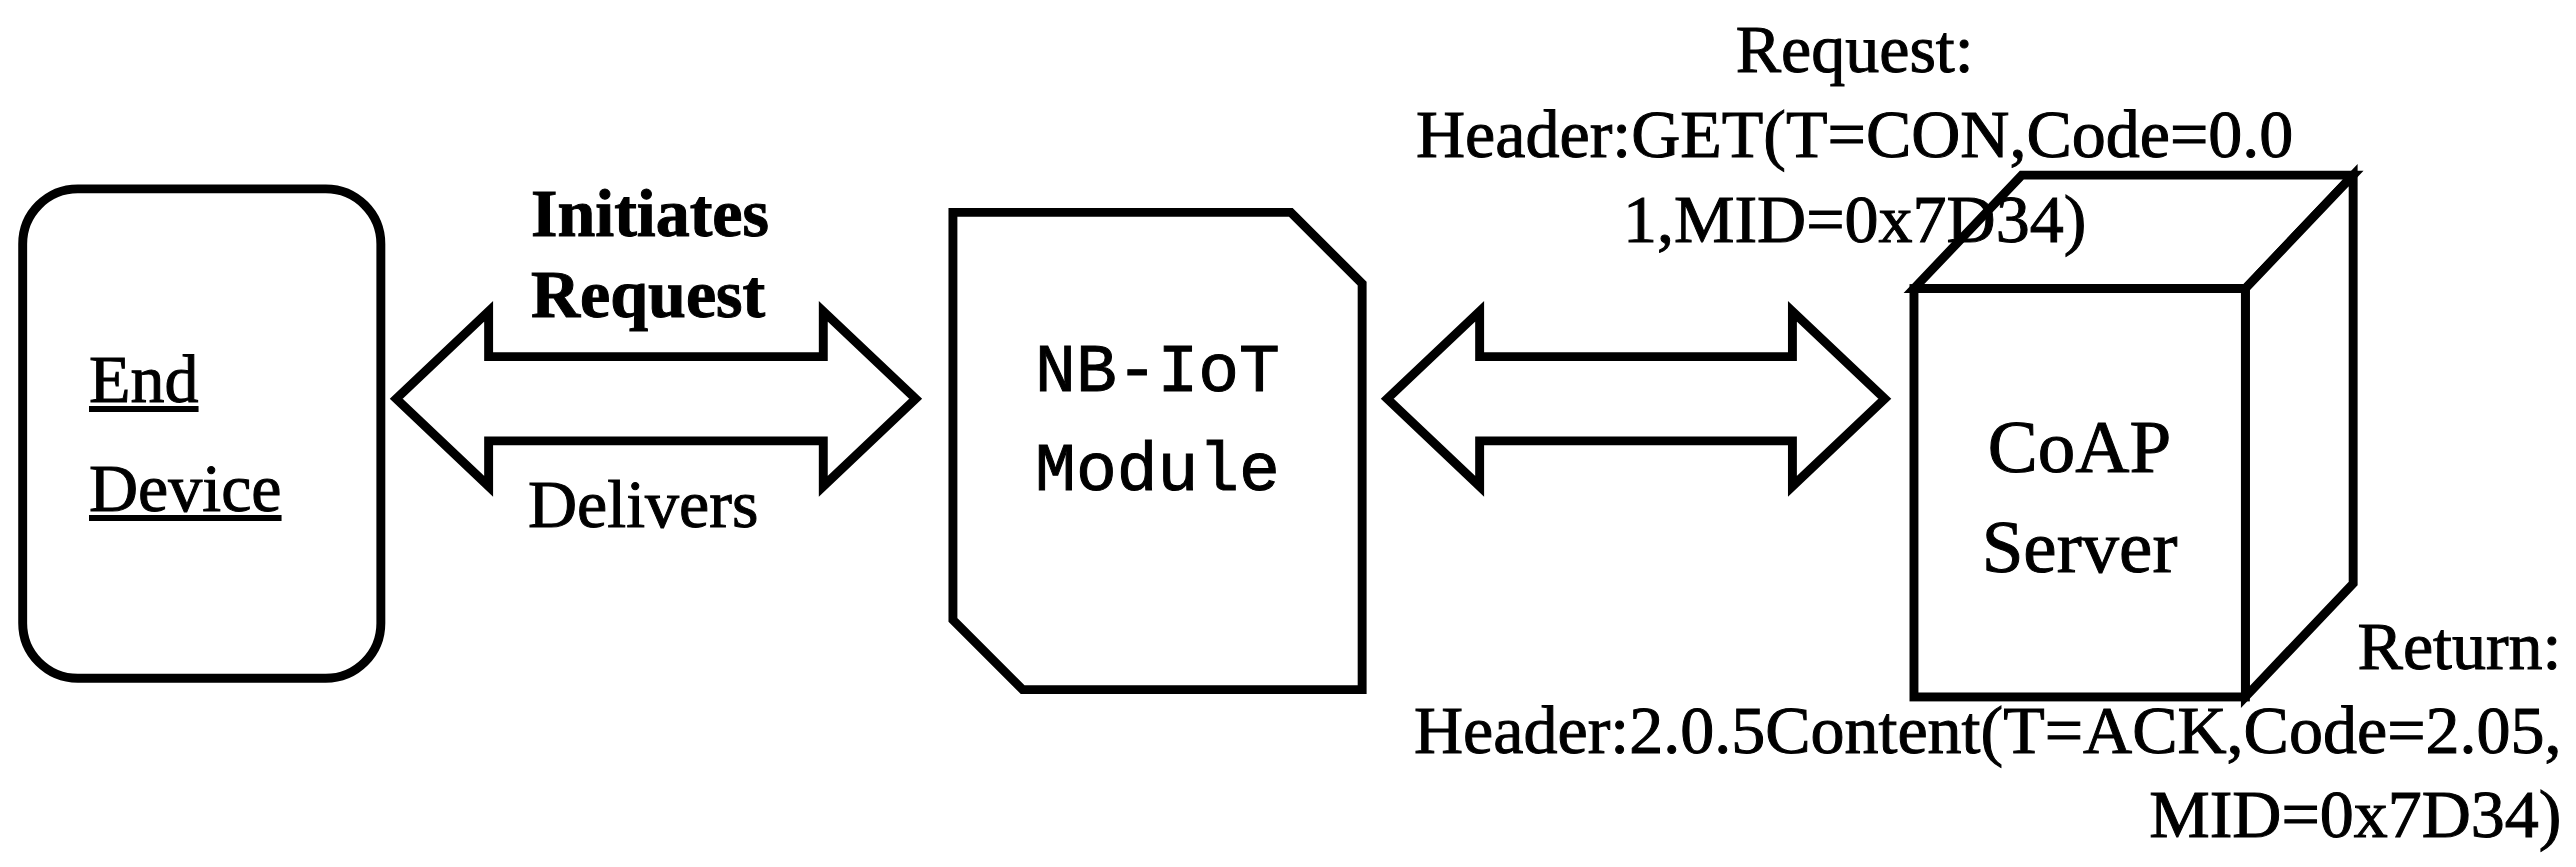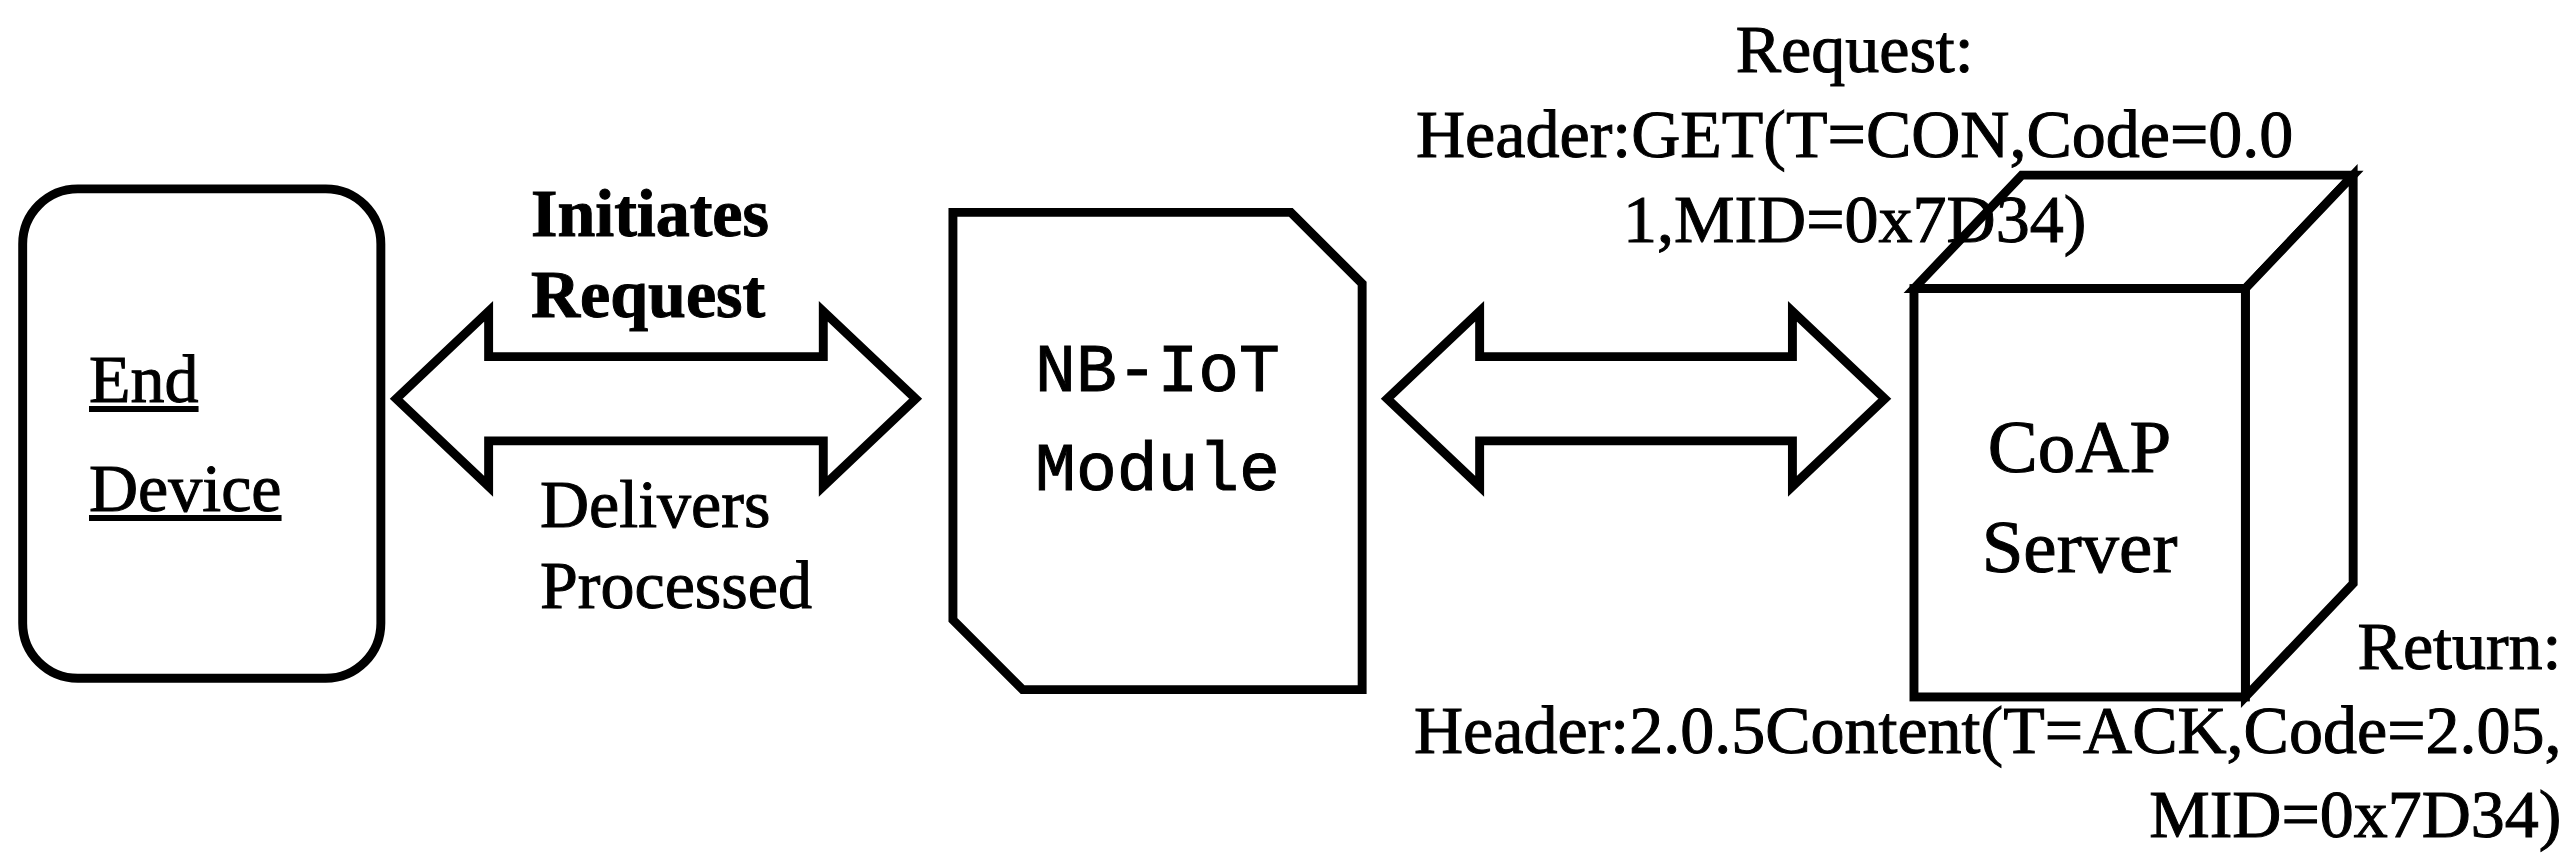--- a/index.html
+++ b/index.html
@@ -55,23 +55,22 @@
   <div class="label serif lh135" style="left:89px; top:325px;">
     <div>End</div>
     <div>Device</div>
   </div>
 
   <div class="label serif lh100" style="left:531px; top:173px;font-weight:bold;">
     <div>Initiates</div>
     <div>Request</div>
   </div>
 
-  <div class="label serif lh100" style="left:528px; top:464px;margin-left:12px;">
+  <div class="label serif lh100" style="left:528px; top:464px;">
     <div>Delivers</div>
-    <div>Processed</div>
   </div>
 
   <div class="label sans lh122 centered" style="left:953px; top:323px; width:409px;">
     <div>NB-IoT</div>
     <div>Module</div>
   </div>
 
   <div class="label serif-lg lh123 centered" style="left:1914px; top:397px; width:331px;">
     <div>CoAP</div>
     <div>Server</div>

